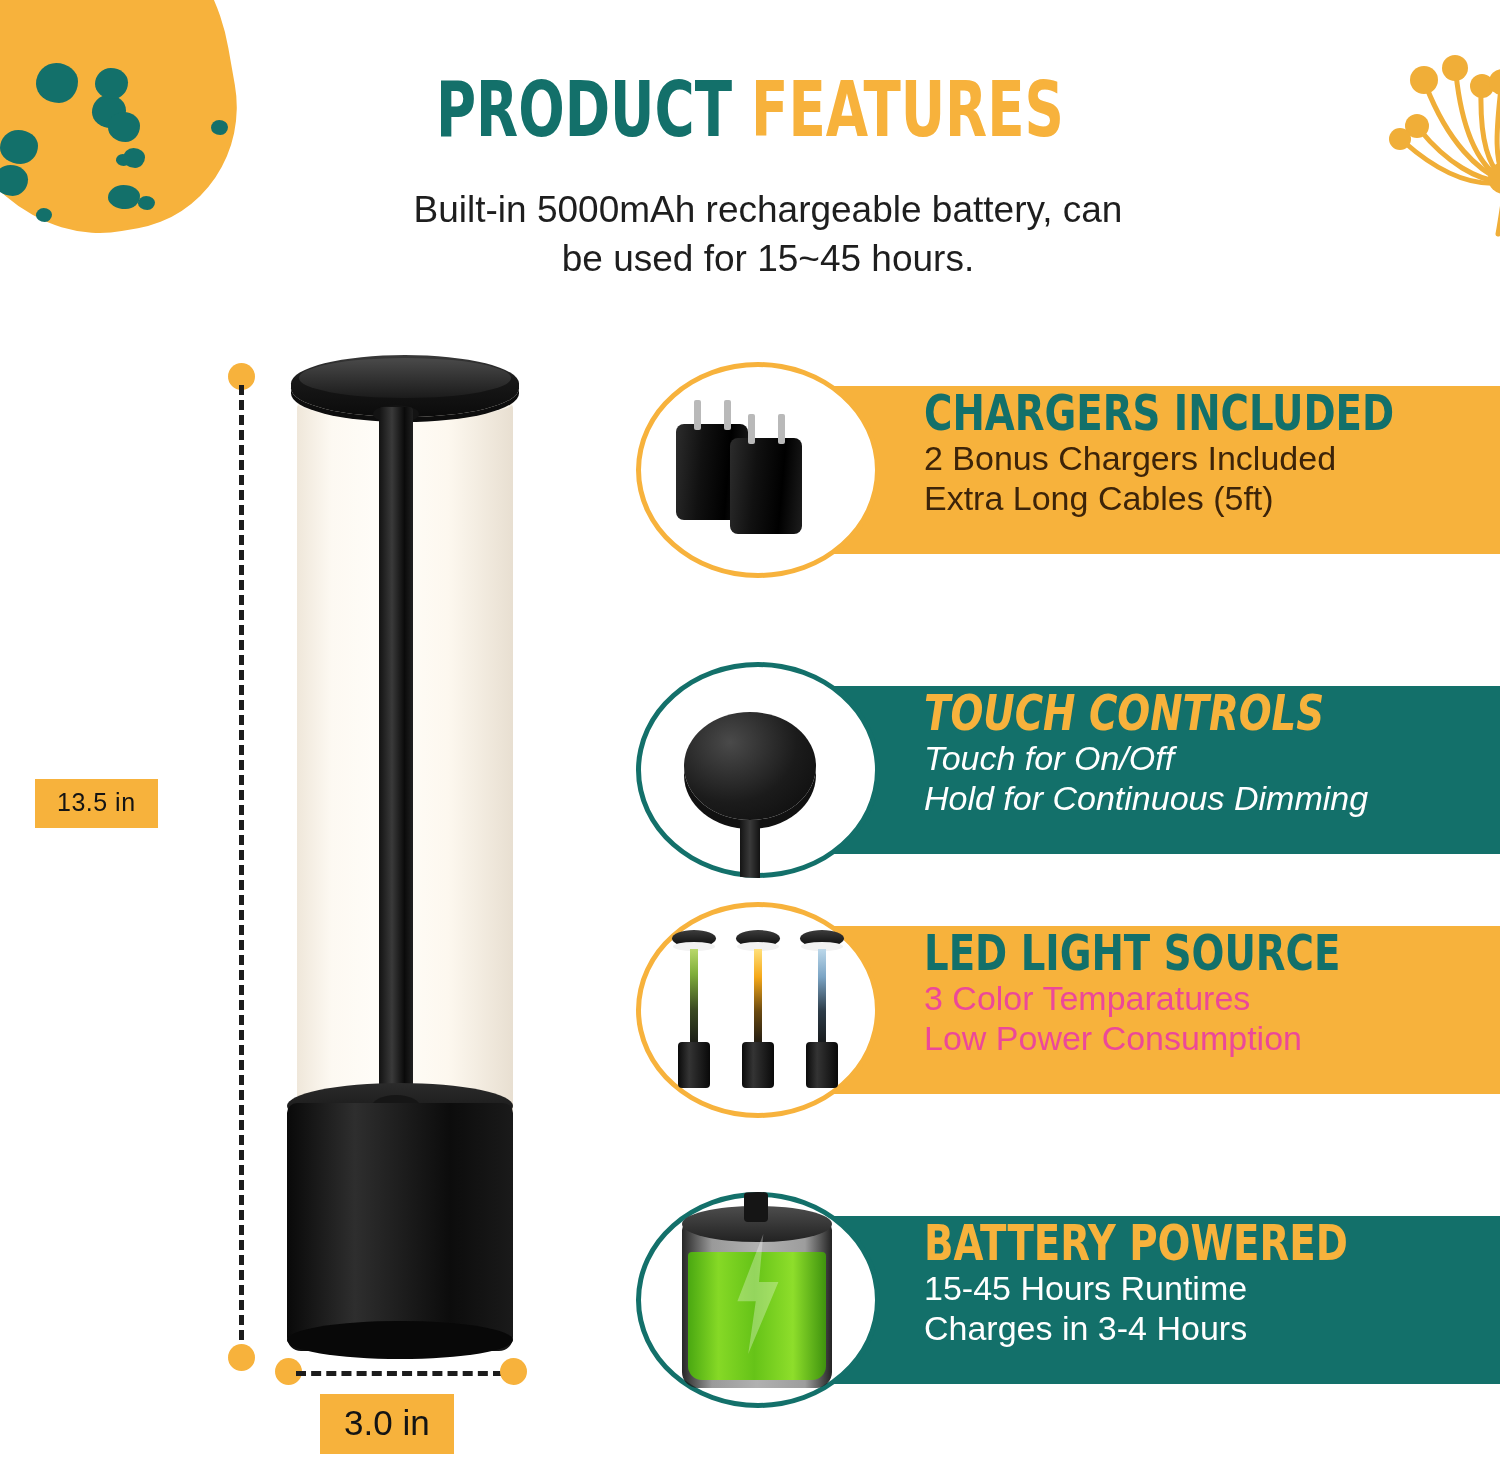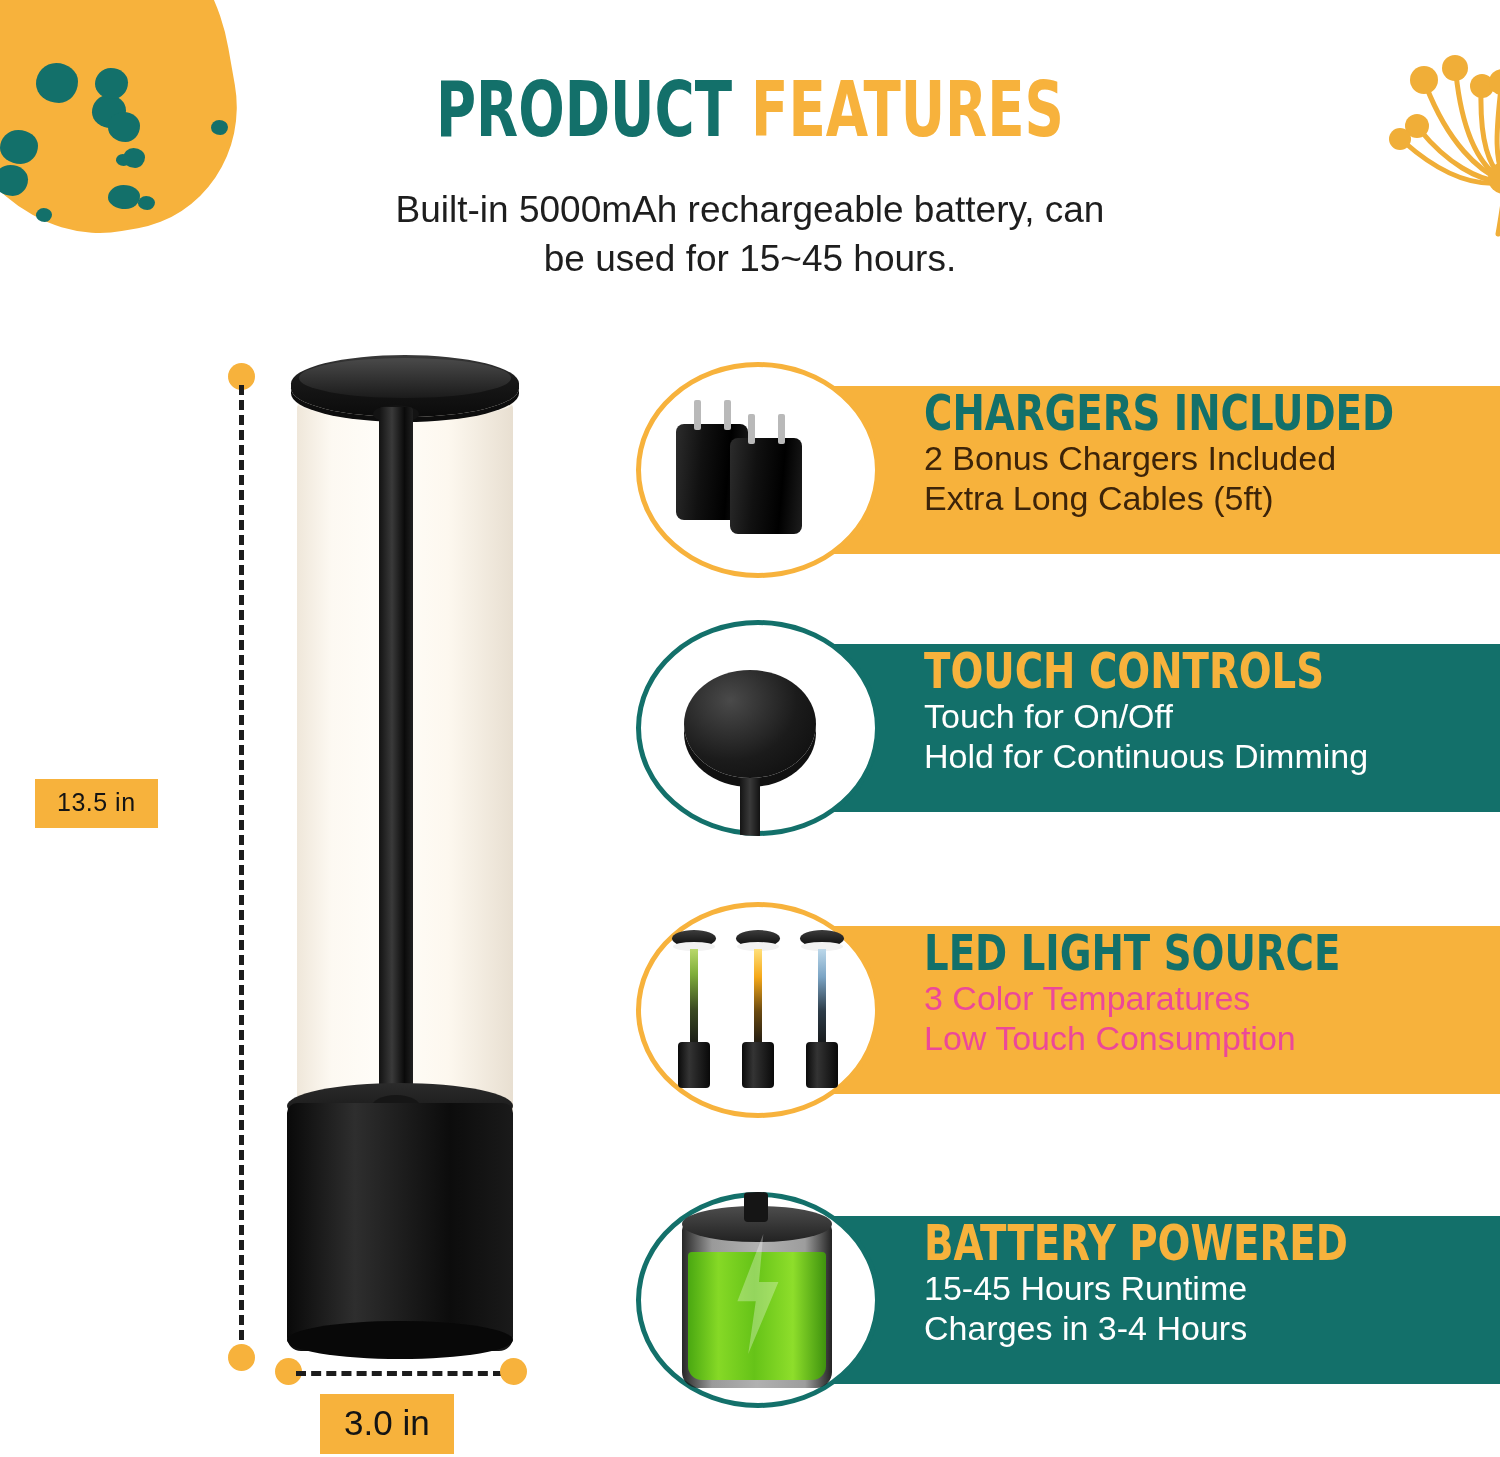--- a/index.html
+++ b/index.html
@@ -19,21 +19,21 @@
 
   .deco-topright{ position:absolute; right:-8px; top:22px; width:170px; height:215px; }
 
   
   .title{ position:absolute; top:72px; left:0; width:1500px; text-align:center;
     font-size:76px; font-weight:bold; letter-spacing:0px; line-height:1;
     font-family:"DejaVu Sans Condensed","Liberation Sans Narrow","Liberation Sans",sans-serif;
     transform:scaleX(0.80); transform-origin:50% 50%; white-space:nowrap;}
   .title .t1{ color:#13706A; }
   .title .t2{ color:#F7B23C; }
-  .subtitle{ position:absolute; top:185px; left:230px; width:1040px; text-align:center;
+  .subtitle{ position:absolute; top:185px; left:248px; width:1040px; text-align:center;
     font-size:37px; line-height:1.33; color:#1e1e1e; font-weight:400; }
 
   .vline{ position:absolute; left:239px; top:385px; height:985px; border-left:5px dashed #1c1c1c; }
   .vdot-top{ position:absolute; left:228px; top:363px; width:27px; height:27px;
     background:#F7B23C; border-radius:50%; }
   .vdot-bot{ position:absolute; left:228px; top:1344px; width:27px; height:27px;
     background:#F7B23C; border-radius:50%; }
   .badge-h{ position:absolute; left:35px; top:779px; padding:9px 22px 11px;
     background:#F7B23C; color:#141414; font-size:25px; letter-spacing:0.5px; }
 
@@ -216,21 +216,21 @@
     <div class="prong" style="left:112px;top:52px;"></div>
     <div class="prong" style="left:142px;top:52px;"></div>
   </div>
   <div class="ftext">
     <div class="fhead teal">CHARGERS INCLUDED</div>
     <div class="fline brown">2 Bonus Chargers Included</div>
     <div class="fline brown">Extra Long Cables (5ft)</div>
   </div>
 </div>
 
-<div class="feature" style="top:620px;">
+<div class="feature" style="top:662px;font-style:italic;">
   <div class="band teal"></div>
   <div class="oval teal"></div>
   <div class="icon-area">
     <div class="touchpuck"></div>
     <div class="touchstem"></div>
   </div>
   <div class="ftext">
     <div class="fhead orange">TOUCH CONTROLS</div>
     <div class="fline white">Touch for On/Off</div>
     <div class="fline white">Hold for Continuous Dimming</div>
@@ -256,21 +256,21 @@
     <div class="minilamp" style="left:164px;top:28px;">
       <div class="ml-top"></div>
       <div class="ml-ring"></div>
       <div class="ml-stem" style="background:linear-gradient(180deg,#bcd8ea,#7ba4c4 28%,#2d3c48 62%,#141414);"></div>
       <div class="ml-base"></div>
     </div>
   </div>
   <div class="ftext">
     <div class="fhead teal">LED LIGHT SOURCE</div>
     <div class="fline dark">3 Color Temparatures</div>
-    <div class="fline dark">Low Touch Consumption</div>
+    <div class="fline dark">Low Power Consumption</div>
   </div>
 </div>
 
 <div class="feature" style="top:1192px;">
   <div class="band teal"></div>
   <div class="oval teal"></div>
   <div class="icon-area">
     <div class="batt-glass"></div>
     <div class="batt-fill"></div>
     <div class="batt-cap"></div>

